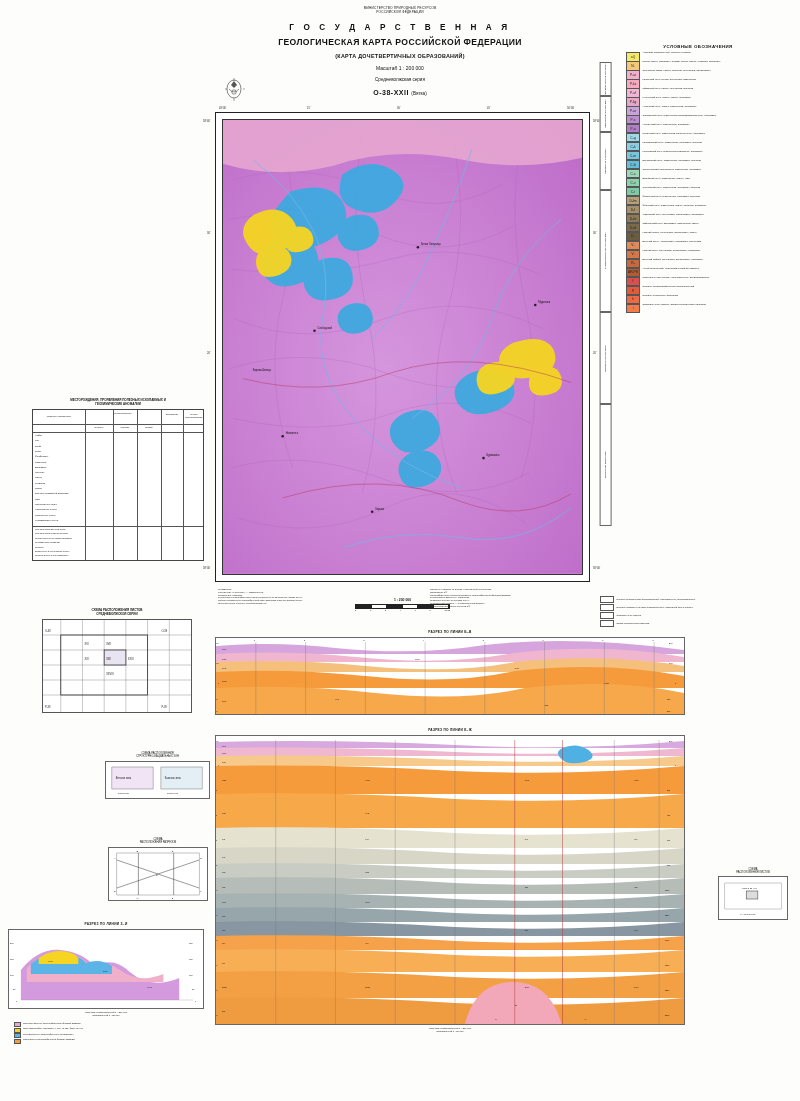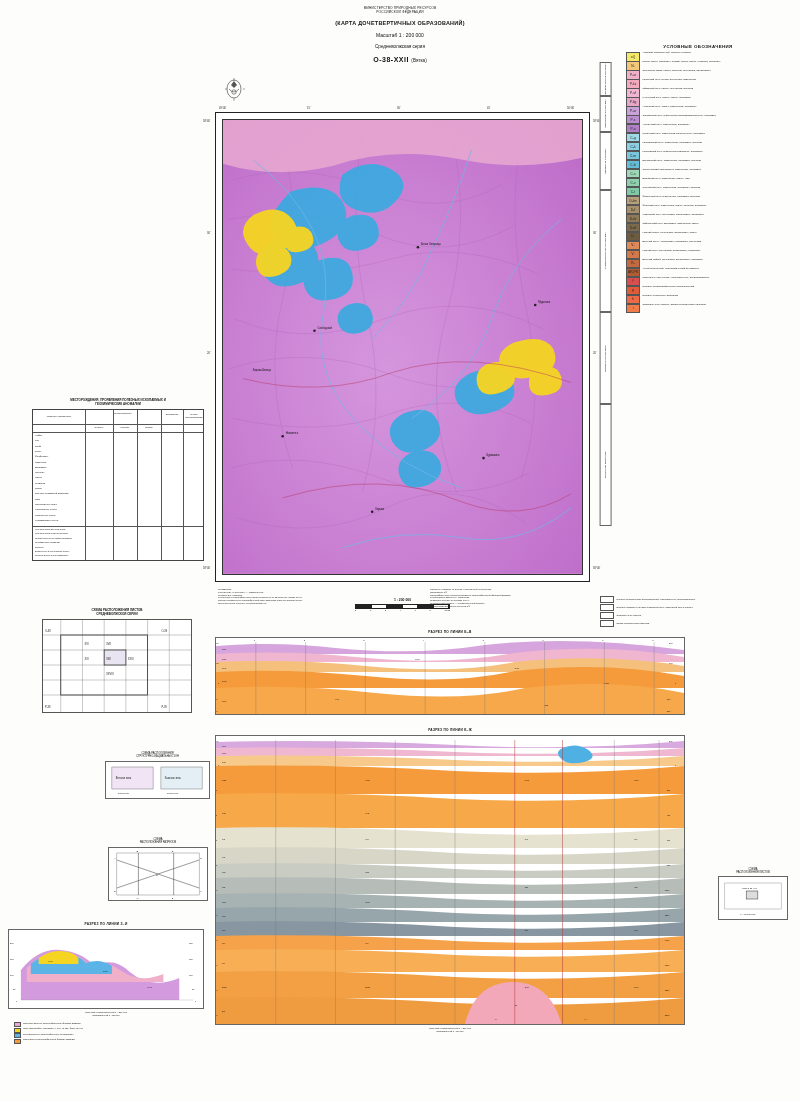--- a/index.html
+++ b/index.html
@@ -96,20 +96,22 @@
   .slr .sbx{width:12px;height:5px;border:.4px solid #555;margin-right:2.5px;flex:0 0 auto;}
 </style>
 </head>
 <body>
 
 <div class="sheet">
 
   <div class="hdr">
     <div class="ministry">МИНИСТЕРСТВО ПРИРОДНЫХ РЕСУРСОВ</div>
     <div class="ministry">РОССИЙСКОЙ ФЕДЕРАЦИИ</div>
+    <div class="t1">Г О С У Д А Р С Т В Е Н Н А Я</div>
+    <div class="t2">ГЕОЛОГИЧЕСКАЯ КАРТА РОССИЙСКОЙ ФЕДЕРАЦИИ</div>
     <div class="t3">(КАРТА ДОЧЕТВЕРТИЧНЫХ ОБРАЗОВАНИЙ)</div>
     <div class="t4">Масштаб 1 : 200 000</div>
     <div class="t5">Средневолжская серия</div>
     <div class="t6"><span>O-38-XXII</span>
       <small>(Вятка)</small></div>
   </div>
 
   <svg class="emblem" viewBox="0 0 22 26">
     <ellipse cx="11" cy="13" rx="7" ry="9" fill="none" stroke="#333" stroke-width="0.6"></ellipse>
     <path d="M11 5 L8 9 L11 12 L14 9 Z" fill="#555"></path>

